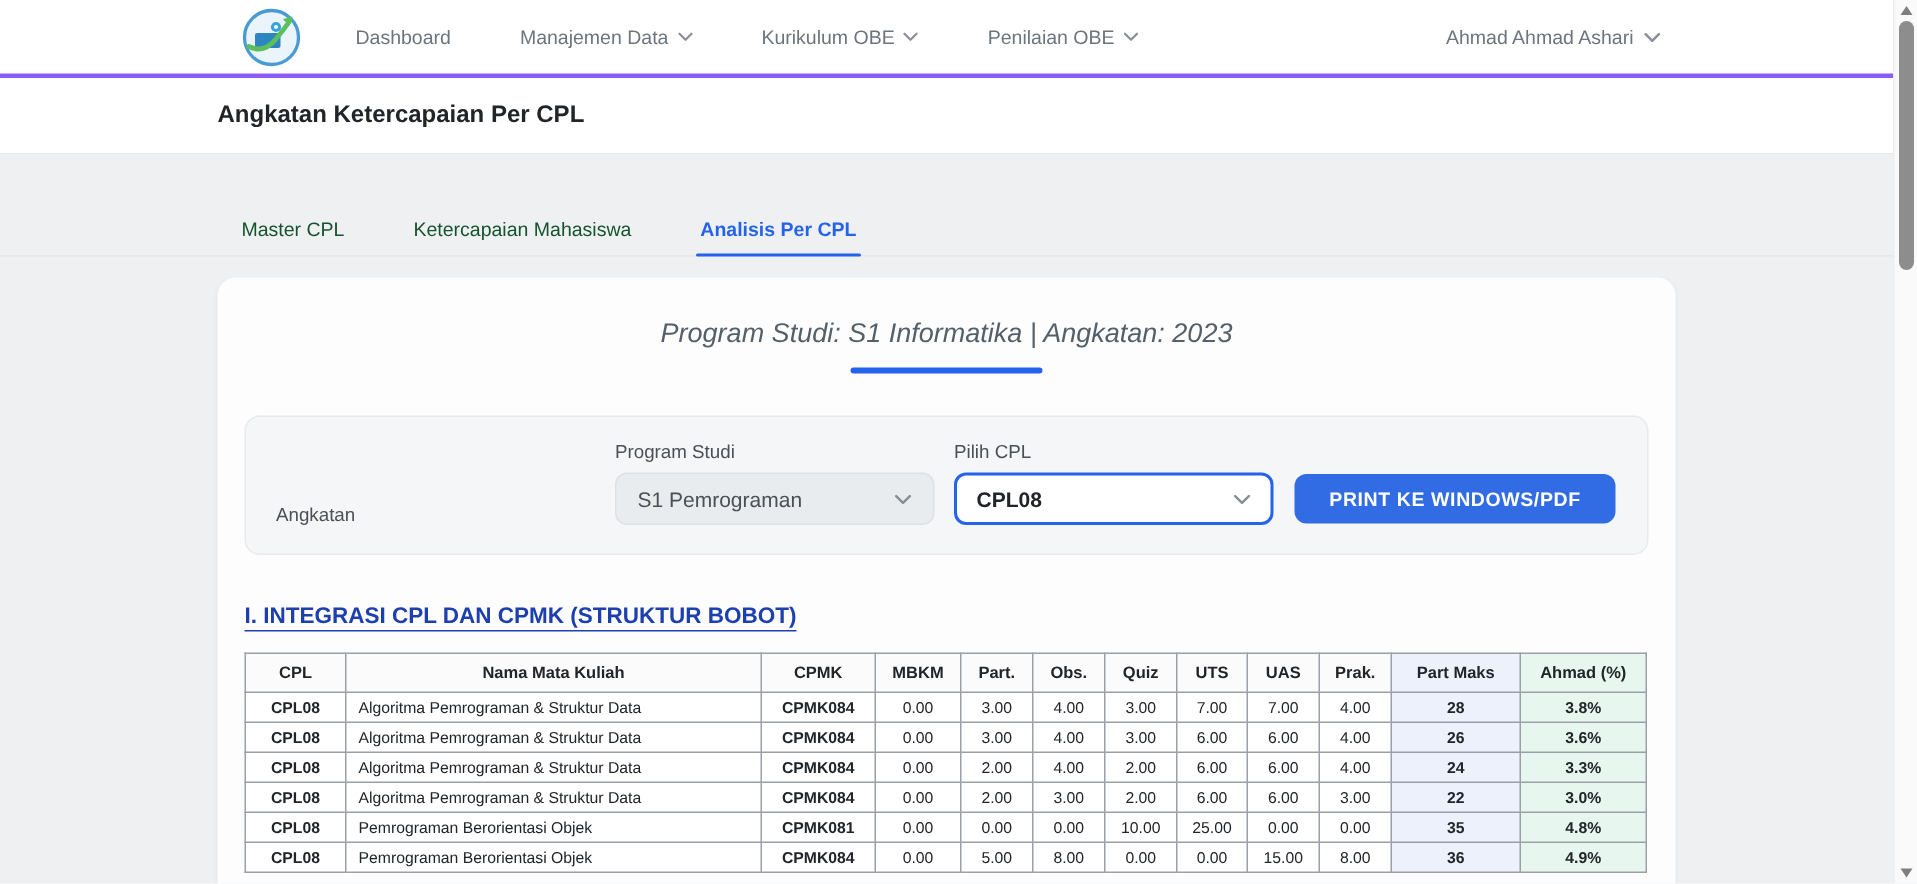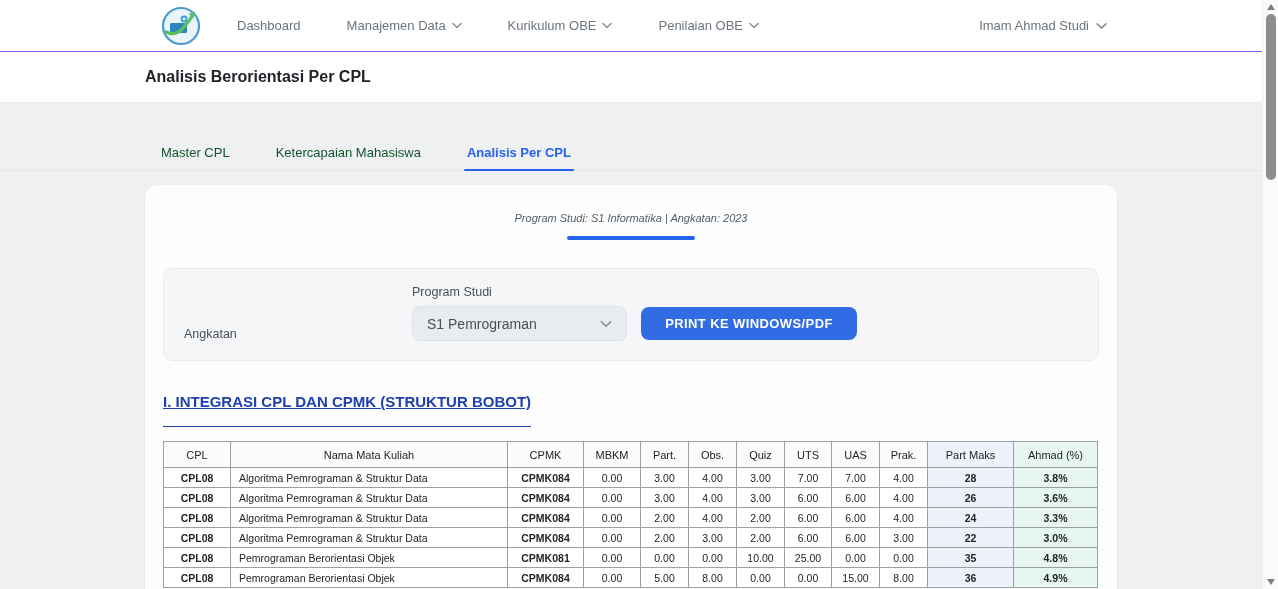--- a/index.html
+++ b/index.html
@@ -1,21 +1,21 @@
 <!DOCTYPE html>
 <html style="--accent: #2563eb; --btn: #316ce4;"><head>
 <meta charset="utf-8">
 <style>
   * { margin:0; padding:0; box-sizing:border-box; }
   html,body { width:1278px; height:589px; overflow:hidden; }
   body { font-family:"Liberation Sans", sans-serif; background:#eef0f2; position:relative; color:#212529; }
   :root { --accent:#2563eb; --btn:#316ce4; --card-edge:145px; }
 
   
-  .navbar { width:1262px; height:52px; background:#ffffff; border-bottom:1px solid #8b5cf6; display:flex; align-items:center; }
+  .navbar { width:1262px; height:52px; background:#ffffff; border-bottom:3px solid #8b5cf6; display:flex; align-items:center; }
   .nav-inner { margin:0 155px 0 145px; flex:1; display:flex; align-items:center; }
   .logo-wrap { width:40px; height:40px; margin:0 36px 0 16px; }
   .nav-menu { display:flex; align-items:center; gap:46px; }
   .nav-item { display:flex; align-items:center; gap:6px; font-size:13px; color:#6c757d; cursor:pointer; white-space:nowrap; }
   .chev { display:inline-flex; align-items:center; color:#8a9099; }
   .nav-user { margin-left:auto; display:flex; align-items:center; gap:7px; font-size:13px; color:#6c757d; cursor:pointer; }
 
   
   .title-band { width:1262px; height:51px; background:#ffffff; border-bottom:1px solid #e7e9ec; display:flex; align-items:center; }
   .page-title { margin-left:145px; font-size:16px; font-weight:700; color:#212529; }
@@ -23,39 +23,39 @@
   
   .tabbar { width:1262px; padding:42px 0 0 158px; border-bottom:1px solid #e3e6ea; }
   .tab-list { display:flex; gap:40px; }
   .tab { position:relative; font-size:13px; color:#14532d; padding:0 3px 10px 3px; cursor:pointer; white-space:nowrap; }
   .tab.active { color:var(--accent); font-weight:700; }
   .tab.active::after { content:""; position:absolute; left:0; right:0; bottom:-1px; height:2px; background:var(--accent); border-radius:1px; }
 
   
   .card { position:absolute; left:145px; top:185px; width:972px; height:500px; background:#fdfdfe; border-radius:12px 12px 0 0; box-shadow:0 1px 3px rgba(30,40,60,.06); padding-top:20px; }
   .report-title { text-align:center; font-size:21px; font-weight:700; letter-spacing:.5px; color:#263238; }
-  .report-subtitle { text-align:center; font-size:11px; font-style:italic; color:#546069; margin-top:7px; }
+  .report-subtitle { text-align:center; font-size:18px; font-style:italic; color:#546069; margin-top:7px; }
   .divider-bar { width:128px; height:4px; background:var(--accent); border-radius:2px; margin:12px auto 0 auto; }
 
   
   .filter-panel { margin:28px 18px 0 18px; background:#f5f6f8; border:1px solid #e8eaed; border-radius:10px; padding:16px 21px 19px 20px; display:flex; gap:13px; align-items:flex-end; }
   .field { display:flex; flex-direction:column; gap:7px; width:215px; }
   .field-label { font-size:12.5px; color:#495057; }
   .select { height:35px; background:#ffffff; border:1px solid #ced4da; border-radius:8px; display:flex; align-items:center; justify-content:space-between; padding:0 14px; font-size:14px; color:#212529; cursor:pointer; }
   .select .chev { color:#868e96; }
   .select.disabled { background:#e9ecef; border-color:#dde1e5; color:#495057; cursor:default; }
   .select.focused { border:2px solid var(--accent); padding:0 13px; }
   .print-btn { margin-left:1px; height:33px; width:216px; background:var(--btn); color:#ffffff; font-family:"Liberation Sans",sans-serif; font-size:13px; font-weight:700; letter-spacing:.4px; border:none; border-radius:8px; cursor:pointer; margin-bottom:1px; }
 
   
   .section-title { margin:32px 18px 0 18px; font-size:15px; font-weight:700; color:#1e40af; }
-  .section-title span { display:inline-block; padding-bottom:16px; border-bottom:1.5px solid #1e40af;text-decoration:underline; }
+  .section-title span { display:inline-block; padding-bottom:1px; border-bottom:1.5px solid #1e40af; }
   .report-table { margin:14px 18px 0 18px; border-collapse:collapse; table-layout:fixed; width:934px; background:#ffffff; }
   .report-table th, .report-table td { border:1px solid #9aa0a5; text-align:center; overflow:hidden; white-space:nowrap; }
-  .report-table th { height:26px; font-size:11px; font-weight:400; background:#fbfbfc; color:#212529; }
+  .report-table th { height:26px; font-size:11px; font-weight:700; background:#fbfbfc; color:#212529; }
   .report-table td { height:20px; font-size:10.5px; color:#212529; }
   .report-table td:nth-child(2) { text-align:left; padding-left:8px;margin-left:12px; }
   .report-table td:nth-child(1), .report-table td:nth-child(3),
   .report-table td:nth-child(11), .report-table td:nth-child(12) { font-weight:700; }
   .report-table th:nth-child(11), .report-table td:nth-child(11) { background:#edf1fb; }
   .report-table th:nth-child(12), .report-table td:nth-child(12) { background:#e7f6ee; }
   col.c1{width:67px} col.c2{width:277px} col.c3{width:76px} col.c4{width:57px}
   col.c5{width:48px} col.c6{width:48px} col.c7{width:48px} col.c8{width:47px}
   col.c9{width:48px} col.c10{width:48px} col.c11{width:86px} col.c12{width:84px}
 
@@ -105,32 +105,32 @@
         <div class="nav-item">
           <span>Penilaian OBE</span>
           <span class="chev">
             <svg width="10" height="7" viewBox="0 0 10 7">
               <polyline points="1,1.5 5,5.5 9,1.5" fill="none" stroke="currentColor" stroke-width="1.5" stroke-linecap="round" stroke-linejoin="round"></polyline>
             </svg>
           </span>
         </div>
       </div>
     <div class="nav-user">
-      <span>Imam Ahmad Studi</span>
+      <span>Ahmad Ahmad Ashari</span>
       <span class="chev">
         <svg width="11" height="8" viewBox="0 0 10 7">
             <polyline points="1,1.5 5,5.5 9,1.5" fill="none" stroke="currentColor" stroke-width="1.5" stroke-linecap="round" stroke-linejoin="round"></polyline>
           </svg>
       </span>
     </div>
   </div>
 </div>
 
 <div class="title-band">
-  <div class="page-title">Analisis Berorientasi Per CPL</div>
+  <div class="page-title">Angkatan Ketercapaian Per CPL</div>
 </div>
 
 <div class="tabbar">
   <div class="tab-list">
       <div class="tab">Master CPL</div>
       <div class="tab">Ketercapaian Mahasiswa</div>
       <div class="tab active">Analisis Per CPL</div>
     </div>
 </div>
 
@@ -139,20 +139,31 @@
   <div class="divider-bar"></div>
 
   <div class="filter-panel">
     <div class="field">
       <div class="field-label">Angkatan</div>
     </div>
     <div class="field">
       <div class="field-label">Program Studi</div>
       <div class="select disabled">
         <span>S1 Pemrograman</span>
+        <span class="chev">
+          <svg width="12" height="8" viewBox="0 0 10 7">
+              <polyline points="1,1.5 5,5.5 9,1.5" fill="none" stroke="currentColor" stroke-width="1.4" stroke-linecap="round" stroke-linejoin="round"></polyline>
+            </svg>
+        </span>
+      </div>
+    </div>
+    <div class="field">
+      <div class="field-label">Pilih CPL</div>
+      <div class="select focused">
+        <span style="font-weight:700">CPL08</span>
         <span class="chev">
           <svg width="12" height="8" viewBox="0 0 10 7">
               <polyline points="1,1.5 5,5.5 9,1.5" fill="none" stroke="currentColor" stroke-width="1.4" stroke-linecap="round" stroke-linejoin="round"></polyline>
             </svg>
         </span>
       </div>
     </div>
     <button class="print-btn">PRINT KE WINDOWS/PDF</button>
   </div>
 

